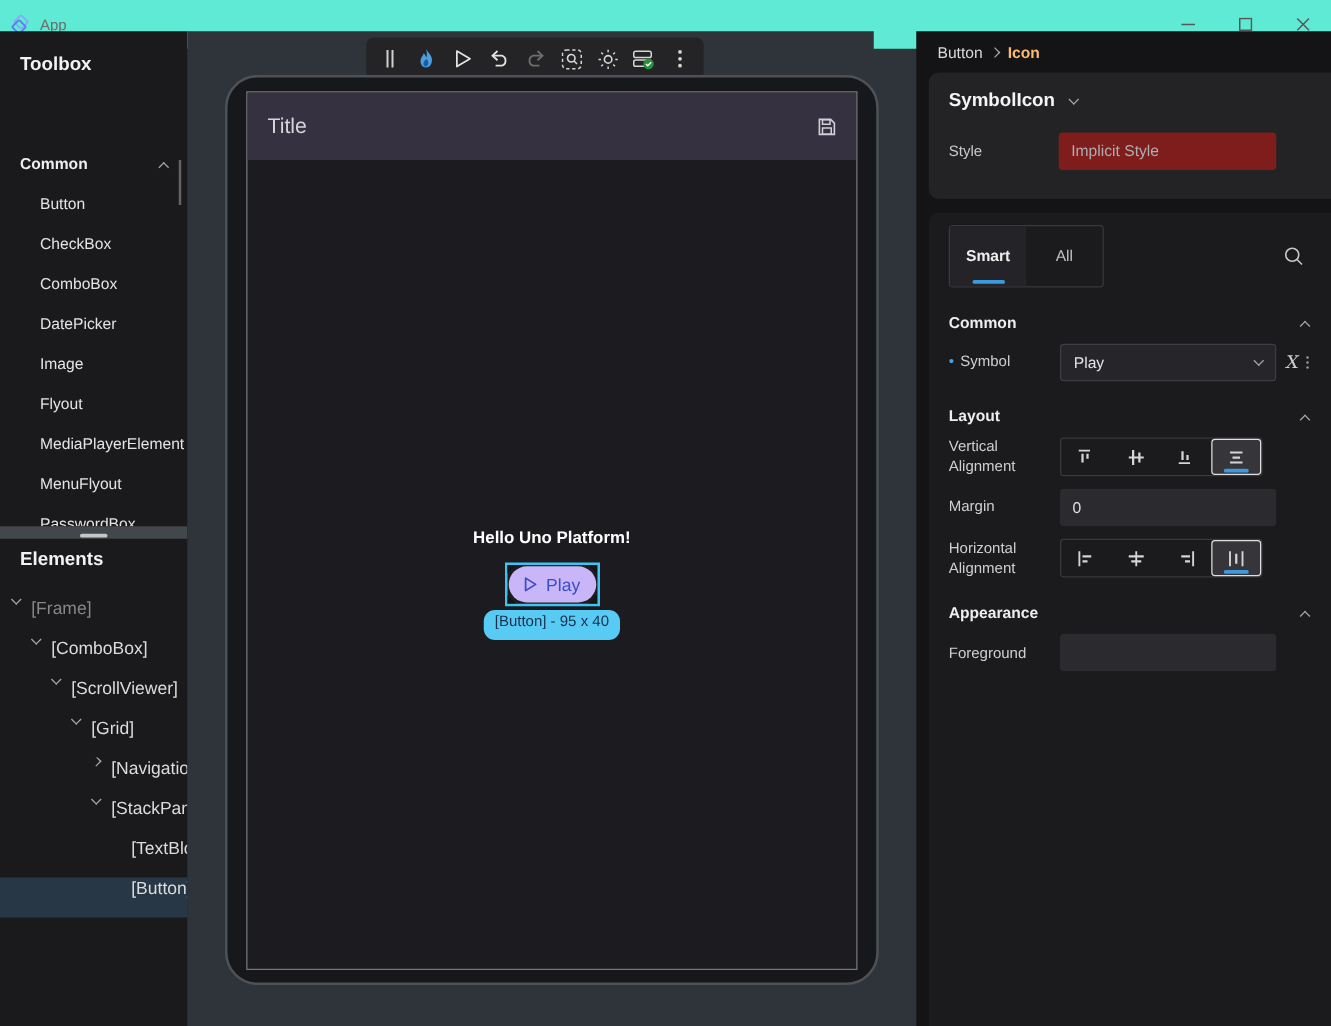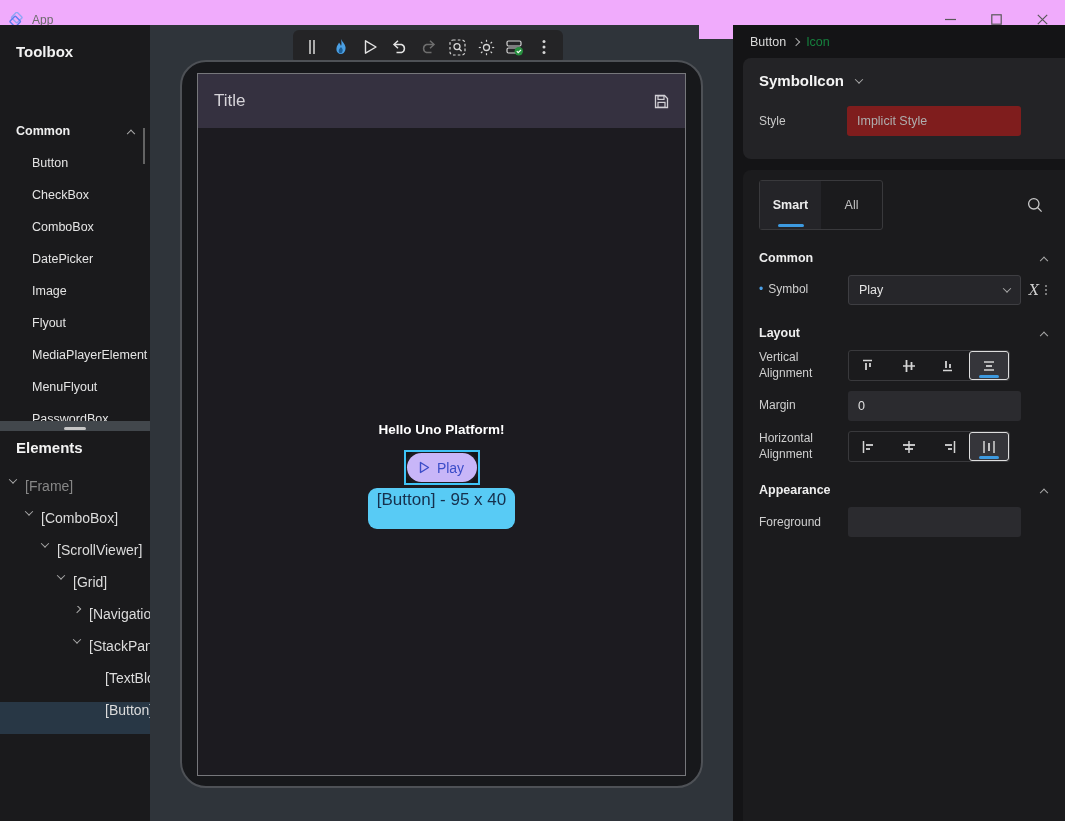--- a/index.html
+++ b/index.html
@@ -1,21 +1,21 @@
 <!DOCTYPE html>
 <html><head>
 <meta charset="utf-8">
 <style>
   * { margin:0; padding:0; box-sizing:border-box; }
   html,body { width:1065px; height:821px; overflow:hidden; background:#2f343a;
               font-family:"Liberation Sans", sans-serif; }
 
   
   .titlebar { position:absolute; left:0; top:0; width:1065px; height:39px;
-              background:#f0abfc; display:flex; align-items:center; }
+              background:#5eead4; display:flex; align-items:center; }
   .tb-logo { width:16px; height:16px; margin-left:8px; }
   .tb-appname { margin-left:8px; font-size:12px; color:#6b6b6b; }
   .win-controls { margin-left:auto; display:flex; height:100%; }
   .win-btn { width:46px; height:100%; display:flex; align-items:center; justify-content:center; }
   .win-btn svg { stroke:#585858; }
 
   
   .sidebar { position:absolute; left:0; top:25px; width:150px; height:796px;
              background:#1a1a1c; overflow:hidden; }
   .panel-title { position:absolute; left:16px; font-size:15px; font-weight:bold; color:#f2f2f2; }
@@ -67,29 +67,29 @@
   .hello { font-size:13.5px; font-weight:bold; color:#ffffff; }
   .selection { margin-top:13px; position:relative; border:2px solid #3ec3f5; padding:1px; }
   .play-btn { width:70px; height:29px; background:#c8b6f8; border-radius:15px;
               display:flex; align-items:center; justify-content:center; gap:7px;
               color:#3b4cc8; font-size:14px; }
   .handle { position:absolute; width:7px; height:7px; background:#141519; }
   .h-tl { left:0; top:0; clip-path:polygon(0 0,100% 0,0 100%); }
   .h-tr { right:0; top:0; clip-path:polygon(0 0,100% 0,100% 100%); }
   .h-bl { left:0; bottom:0; clip-path:polygon(0 0,0 100%,100% 100%); }
   .h-br { right:0; bottom:0; clip-path:polygon(100% 0,100% 100%,0 100%); }
-  .sel-badge { margin-top:3px; background:#58cbf5; color:#16304d; font-size:17px;
-               padding:2px 9px 19px; border-radius:9px; }
+  .sel-badge { margin-top:3px; background:#58cbf5; color:#16304d; font-size:12px;
+               padding:2px 9px 8px; border-radius:9px; }
 
   
   .inspector { position:absolute; left:733px; top:25px; width:332px; height:796px; background:#141416; }
   .breadcrumb { position:absolute; left:17px; top:0; height:33px; display:flex;
                 align-items:center; gap:7px; font-size:12.5px; }
   .bc-root { color:#dadada; }
-  .bc-current { color:#15803d; }
+  .bc-current { color:#fdba74;font-weight:bold; }
   .card1 { position:absolute; left:10px; right:0; top:33px; height:101px; background:#232326;
            border-radius:8px 0 0 8px; padding:14px 16px; }
   .card1-head { display:flex; align-items:center; gap:12px; }
   .card1-head span { font-size:15px; font-weight:bold; color:#f4f4f4; }
   .style-row { margin-top:17px; display:flex; align-items:center; }
   .style-row .lbl { width:88px; font-size:12px; color:#c9c9c9; }
   .style-input { flex:1; margin-right:28px; height:30px; background:#7f1d1d; border-radius:3px;
                  display:flex; align-items:center; padding-left:10px;
                  font-size:12.5px; color:#aeaeae; }
   .card2 { position:absolute; left:10px; right:0; top:145px; bottom:0; background:#1b1b1d;

